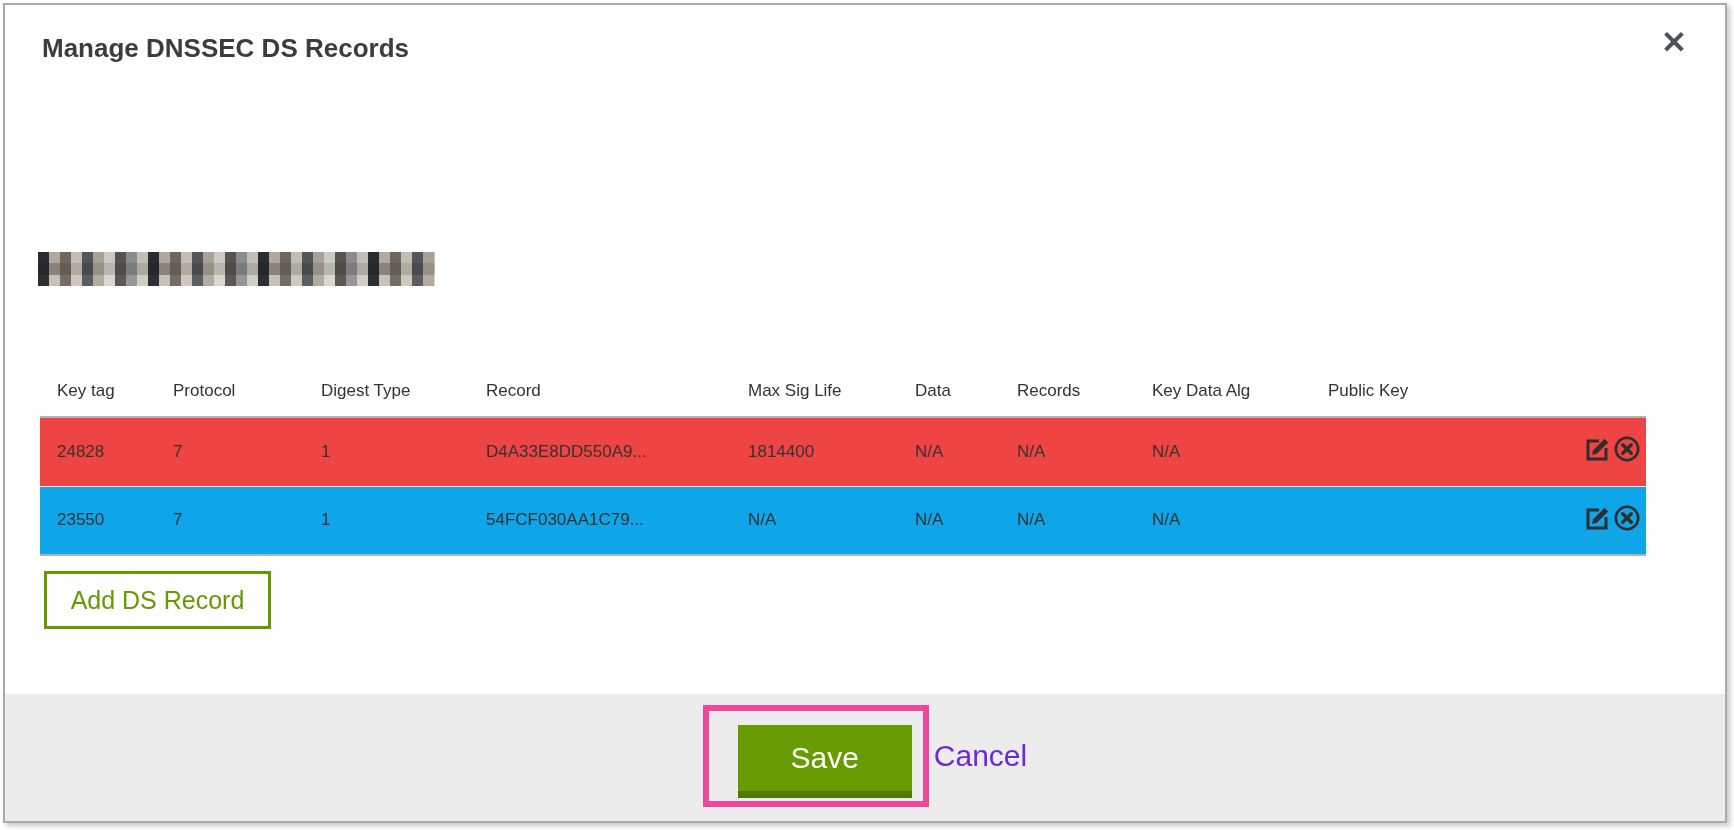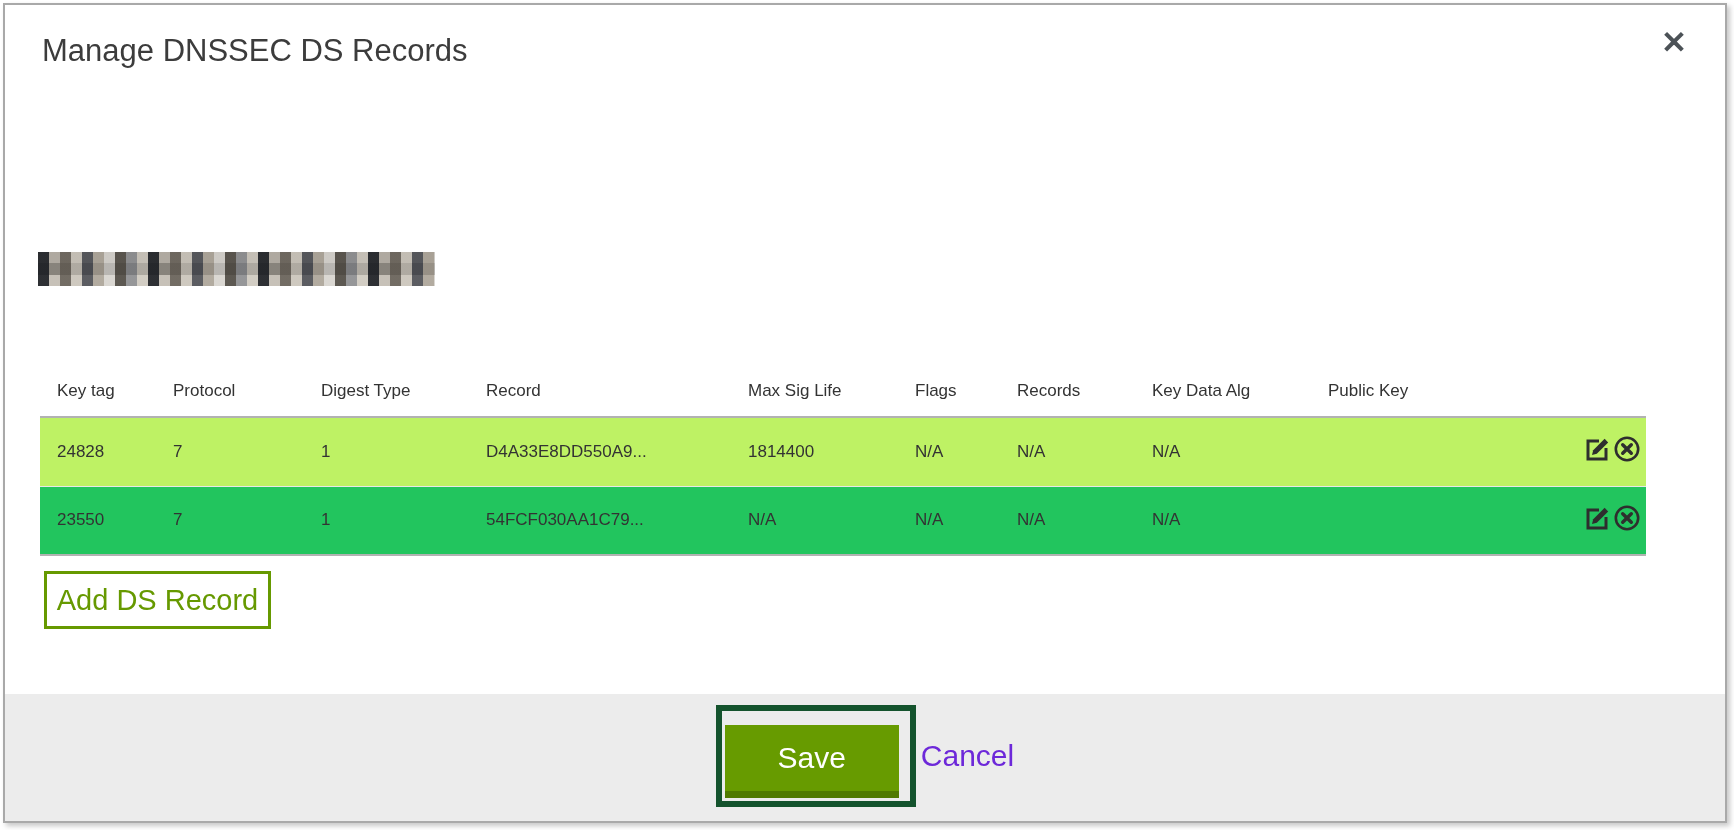--- a/index.html
+++ b/index.html
@@ -7,21 +7,21 @@
   body { position:relative; overflow:hidden; }
 
   .modal {
     position:absolute; left:3px; top:3px; width:1724px; height:820px;
     background:#fff; border:2px solid #a9a9a9;
     box-shadow:3px 3px 5px rgba(0,0,0,.22);
   }
 
   .dialog-title {
     position:absolute; left:37px; top:28px;
-    font-size:31px; font-weight:400; color:#3c3c3c; letter-spacing:0;
+    font-size:26px; font-weight:700; color:#3c3c3c; letter-spacing:0;
   }
 
   .close-btn {
     position:absolute; top:22px; right:38px;
     font-size:31px; font-weight:700; color:#4c5257; cursor:pointer; line-height:1;
   }
 
   .domain-mosaic {
     position:absolute; left:33px; top:247px; width:397px; height:34px;
     background:
@@ -44,45 +44,45 @@
     border-collapse:collapse; table-layout:fixed;
     font-size:17px; color:#333;
   }
   .ds-table thead th {
     font-weight:400; text-align:left; vertical-align:bottom;
     padding:0 0 15px 0; height:50px;
     border-bottom:2px solid #b2b2b2;
   }
   .ds-table thead th:first-child, .ds-table tbody td:first-child { padding-left:17px; }
   .ds-table tbody td { height:69px; vertical-align:middle; }
-  .ds-table tbody tr.row-odd  { background:#bef264; border-bottom:1px solid #e8e8e8; }
-  .ds-table tbody tr.row-even { background:#22c55e; border-bottom:2px solid #b2b2b2; }
+  .ds-table tbody tr.row-odd  { background:#ef4444; border-bottom:1px solid #e8e8e8; }
+  .ds-table tbody tr.row-even { background:#0ea5e9; border-bottom:2px solid #b2b2b2; }
   .actions-cell { text-align:right; padding-right:6px; white-space:nowrap; }
   .row-icon { display:inline-block; vertical-align:middle; cursor:pointer; }
   .row-icon + .row-icon { margin-left:3px; }
 
   .add-ds-btn {
     position:absolute; left:39px; top:566px;
     width:227px; height:58px;
     background:#fff; border:3px solid #669900; color:#669900;
-    font-size:29px; font-family:"Liberation Sans", sans-serif;
+    font-size:25px; font-family:"Liberation Sans", sans-serif;
     cursor:pointer; text-align:center;
   }
 
   .footer {
     position:absolute; left:0; right:0; bottom:0; top:689px;
     background:#ececec;
   }
   .footer-controls {
     position:absolute; top:11px; left:0; right:0;
     display:flex; justify-content:center; align-items:center;
   }
   .annotation-box {
-    border:6px solid #14532d;
-    padding:14px 11px 3px 3px;
+    border:6px solid #ec4899;
+    padding:14px 11px 3px 29px;
     display:inline-block;
   }
   .save-btn {
     width:174px; height:73px;
     background:#679b00; border:none; border-bottom:7px solid #507a00;
     color:#ffffff; font-size:30px; font-family:"Liberation Sans", sans-serif;
     cursor:pointer; display:block;
   }
   .cancel-link {
     margin-left:5px;
@@ -114,21 +114,21 @@
         <col style="width:150px">
       <col style="width:168px">
     </colgroup>
     <thead>
       <tr>
         <th>Key tag</th>
         <th>Protocol</th>
         <th>Digest Type</th>
         <th>Record</th>
         <th>Max Sig Life</th>
-        <th>Flags</th>
+        <th>Data</th>
         <th>Records</th>
         <th>Key Data Alg</th>
         <th>Public Key</th>
         <th></th>
       </tr>
     </thead>
     <tbody>
       <tr class="row-odd">
         <td>24828</td>
         <td>7</td>

